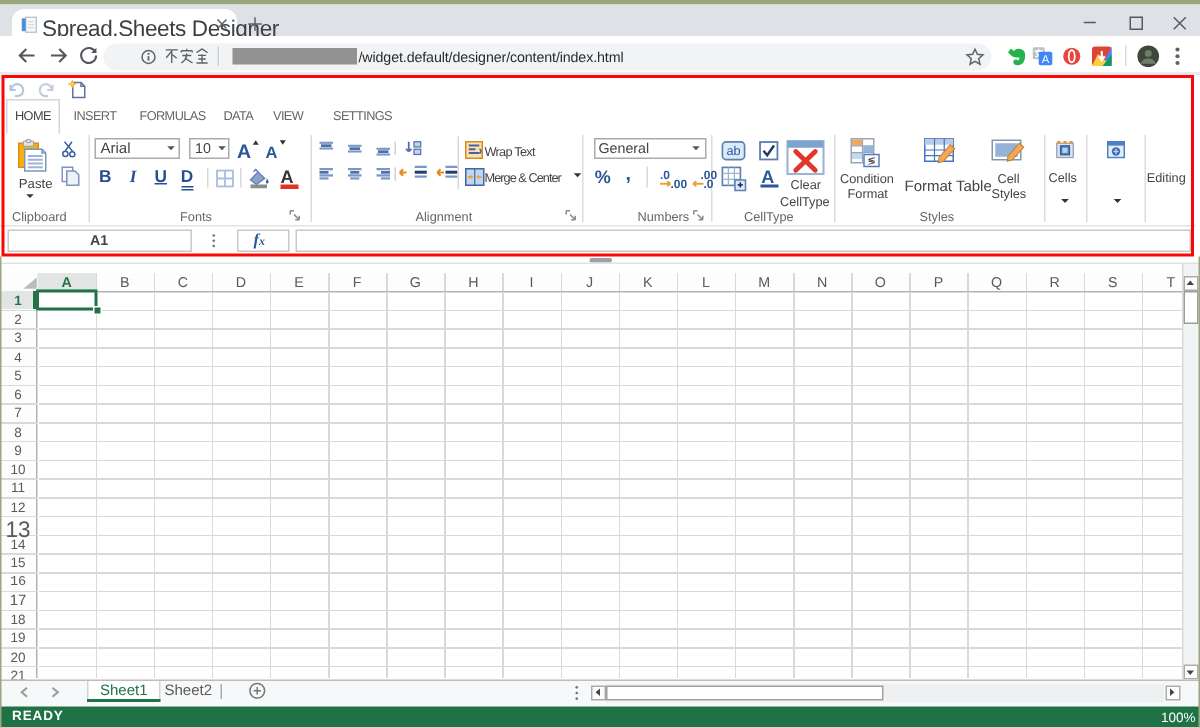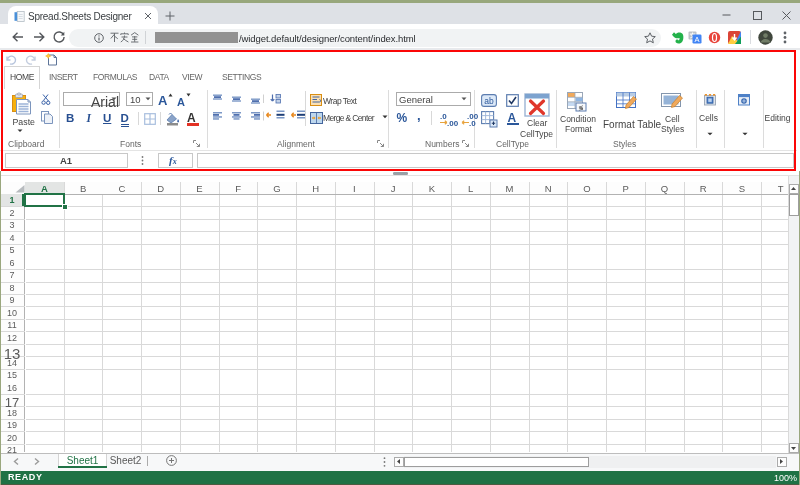--- a/index.html
+++ b/index.html
@@ -15,21 +15,21 @@
 <div class="ab" style="left:0;top:0;width:800px;height:2.5px;background:#98a77c;"></div>
 <div class="ab" style="left:0;top:2.5px;width:800px;height:21.5px;background:#dee1e6;"></div>
 
 <div class="ab" style="left:8px;top:5.5px;width:150px;height:18.5px;background:#fff;border-radius:8px 8px 0 0;"></div>
 
 <svg style="left:13.5px;top:10.5px;" width="11" height="11" viewBox="0 0 11 11">
   <rect x="3.2" y="0.5" width="7" height="10" fill="#f6f8fa" stroke="#b4bcc4" stroke-width="0.8"></rect>
   <rect x="0.5" y="1.2" width="2.6" height="8.6" fill="#4a90d9"></rect>
   <path d="M4.7 3.5h4M4.7 5.5h4M4.7 7.5h4" stroke="#ccd3da" stroke-width="0.7"></path>
 </svg>
-<div class="t" style="left:28px;top:11px;font-size:10px;letter-spacing:-0.25px;color:#3c4043;">Spread.Sheets Designer</div>
+<div class="t" style="left:28px;top:11px;font-size:15px;letter-spacing:-0.25px;color:#3c4043;">Spread.Sheets Designer</div>
 <svg style="left:144px;top:12px;" width="8" height="8" viewBox="0 0 8 8">
   <path d="M1 1L7 7M7 1L1 7" stroke="#5f6368" stroke-width="1"></path>
 </svg>
 <svg style="left:165px;top:11px;" width="10" height="10" viewBox="0 0 10 10">
   <path d="M5 0.5V9.5M0.5 5H9.5" stroke="#5f6368" stroke-width="1"></path>
 </svg>
 
 <svg style="left:722px;top:13.5px;" width="9" height="3" viewBox="0 0 9 3">
     <path d="M0.5 1H8.5" stroke="#56595d" stroke-width="1"></path>
   </svg>
@@ -161,21 +161,21 @@
       <circle cx="7.2" cy="8.8" r="1.7"></circle>
   </g>
 </svg>
 <svg style="left:41px;top:110.5px;" width="12" height="13" viewBox="0 0 12 13">
   <rect x="0.5" y="0.5" width="7" height="9.5" fill="#fff" stroke="#7c95bd" stroke-width="1"></rect>
   <path d="M3.5 3H9L11.5 5.5V12.5H3.5Z" fill="#eef2f8" stroke="#7c95bd" stroke-width="1"></path>
 </svg>
 <div class="t" style="left:8px;top:139px;font-size:8.5px;color:#666;">Clipboard</div>
 
 <div class="ab" style="left:63px;top:91.5px;width:57px;height:14.5px;border:1px solid #ababab;box-sizing:border-box;background:#fff;"></div>
-<div class="t" style="left:67px;top:94px;font-size:14px;color:#444;margin-left:24px;">Arial</div>
+<div class="t" style="left:67px;top:94px;font-size:10px;color:#444;">Arial</div>
 <svg style="left:111px;top:97px;" width="6" height="4" viewBox="0 0 6 4">
     <path d="M0.5 0.5L3 3.2L5.5 0.5Z" fill="#555"></path>
   </svg>
 <div class="ab" style="left:126px;top:91.5px;width:27px;height:14.5px;border:1px solid #ababab;box-sizing:border-box;background:#fff;"></div>
 <div class="t" style="left:130px;top:94px;font-size:9.5px;color:#444;">10</div>
 <svg style="left:145px;top:97px;" width="6" height="4" viewBox="0 0 6 4">
     <path d="M0.5 0.5L3 3.2L5.5 0.5Z" fill="#555"></path>
   </svg>
 <div class="t" style="left:158px;top:92.5px;font-size:13px;font-weight:bold;color:#2b579a;">A</div>
 <svg style="left:168px;top:93px;" width="5" height="4" viewBox="0 0 5 4">
@@ -424,22 +424,22 @@
 <div class="t" style="left:12px;top:257.5px;transform:translateX(-50%);font-size:9px;color:#5a5a5a;">6</div>
 <div class="t" style="left:12px;top:270.0px;transform:translateX(-50%);font-size:9px;color:#5a5a5a;">7</div>
 <div class="t" style="left:12px;top:282.5px;transform:translateX(-50%);font-size:9px;color:#5a5a5a;">8</div>
 <div class="t" style="left:12px;top:295.0px;transform:translateX(-50%);font-size:9px;color:#5a5a5a;">9</div>
 <div class="t" style="left:12px;top:307.5px;transform:translateX(-50%);font-size:9px;color:#5a5a5a;">10</div>
 <div class="t" style="left:12px;top:320.0px;transform:translateX(-50%);font-size:9px;color:#5a5a5a;">11</div>
 <div class="t" style="left:12px;top:332.5px;transform:translateX(-50%);font-size:9px;color:#5a5a5a;">12</div>
 <div class="t" style="left:12px;top:345.0px;transform:translateX(-50%);font-size:15px;color:#5a5a5a;">13</div>
 <div class="t" style="left:12px;top:357.5px;transform:translateX(-50%);font-size:9px;color:#5a5a5a;">14</div>
 <div class="t" style="left:12px;top:370.0px;transform:translateX(-50%);font-size:9px;color:#5a5a5a;">15</div>
-<div class="t" style="left:12px;top:382.5px;transform:translateX(-50%);font-size:9px;color:#5a5a5a;">16</div>
-<div class="t" style="left:12px;top:395.0px;transform:translateX(-50%);font-size:13px;color:#5a5a5a;">17</div>
+<div class="t" style="left:12px;top:382.5px;transform:translateX(-50%);font-size:9px;color:#5a5a5a;font-family:Liberation Mono, monospace;">16</div>
+<div class="t" style="left:12px;top:395.0px;transform:translateX(-50%);font-size:10px;color:#5a5a5a;">17</div>
 <div class="t" style="left:12px;top:407.5px;transform:translateX(-50%);font-size:9px;color:#5a5a5a;">18</div>
 <div class="t" style="left:12px;top:420.0px;transform:translateX(-50%);font-size:9px;color:#5a5a5a;">19</div>
 <div class="t" style="left:12px;top:432.5px;transform:translateX(-50%);font-size:9px;color:#5a5a5a;">20</div>
 <div class="t" style="left:12px;top:445.0px;transform:translateX(-50%);font-size:9px;color:#5a5a5a;">21</div>
 <div class="ab" style="left:26.0px;top:194.7px;width:761.5px;height:257.8px;background-image:repeating-linear-gradient(to right,transparent 0px,transparent 37.75px,#d9d9d9 37.75px,#d9d9d9 38.75px),repeating-linear-gradient(to bottom,transparent 0px,transparent 11.5px,#d9d9d9 11.5px,#d9d9d9 12.5px);"></div>
 <div class="ab" style="left:24px;top:192.6px;width:41px;height:14.5px;border:2px solid #217346;box-sizing:border-box;background:#fff;"></div>
 <div class="ab" style="left:61.5px;top:203.5px;width:4.5px;height:4.5px;background:#217346;border:1px solid #fff;box-sizing:content-box;"></div>
 <div class="ab" style="left:787.5px;top:176.4px;width:11.5px;height:277px;background:#f2f3f4;border-left:1px solid #dadada;box-sizing:border-box;"></div>
 <div class="ab" style="left:788.5px;top:183.5px;width:10px;height:10px;background:#fdfdfd;border:1px solid #ababab;box-sizing:border-box;"></div>
 <svg style="left:791px;top:187px;" width="5" height="3" viewBox="0 0 5 3">

